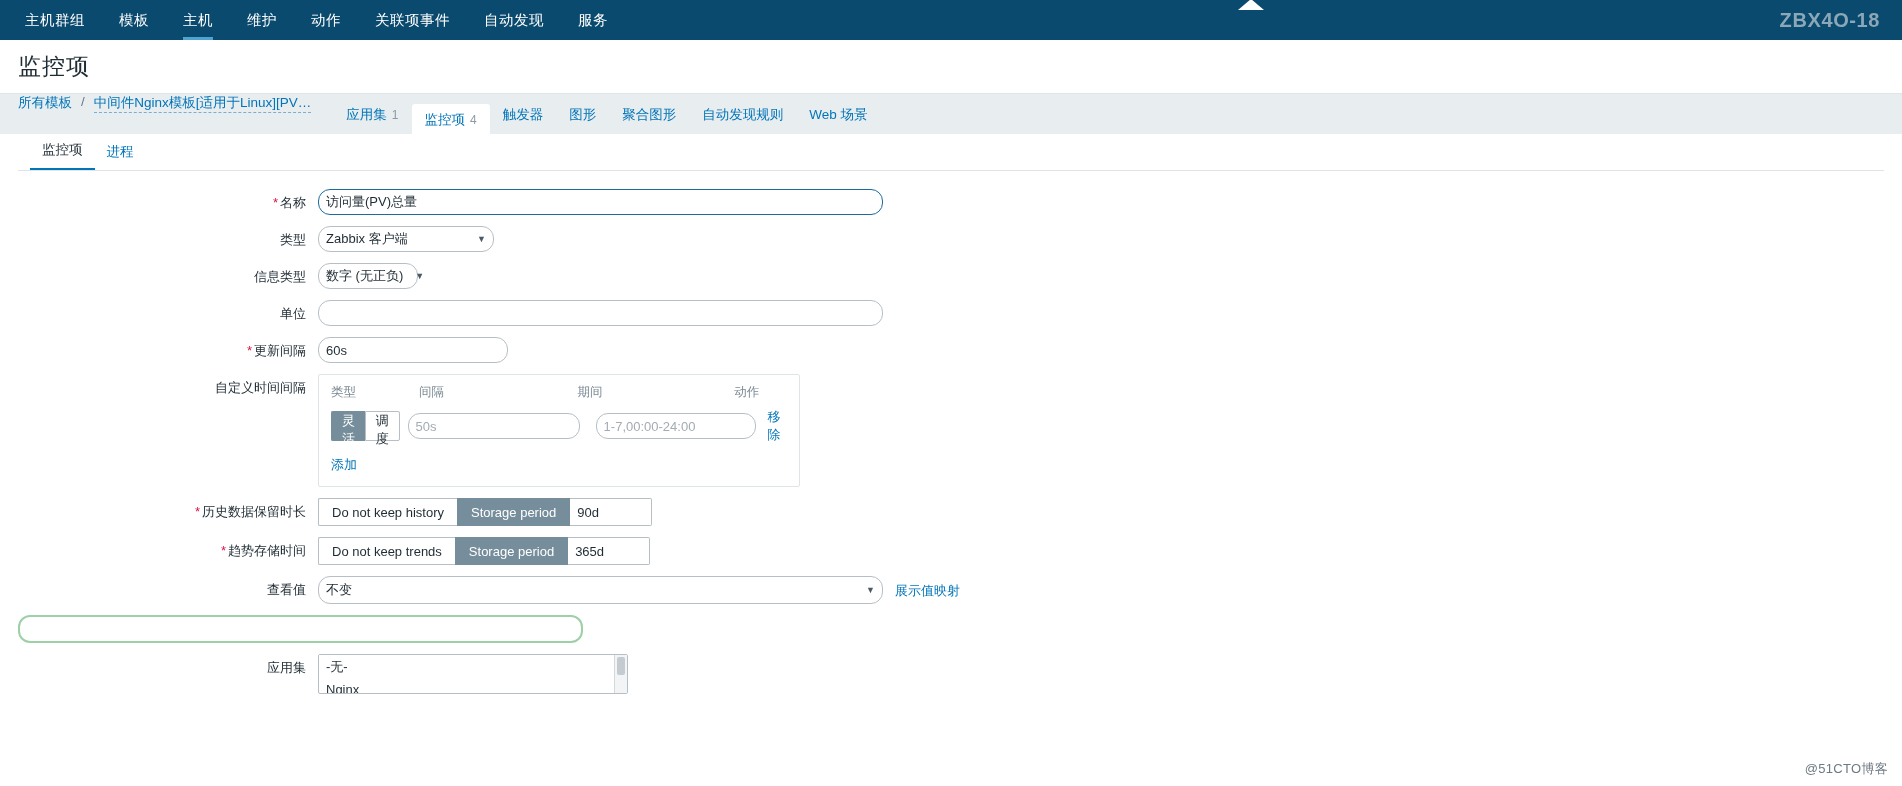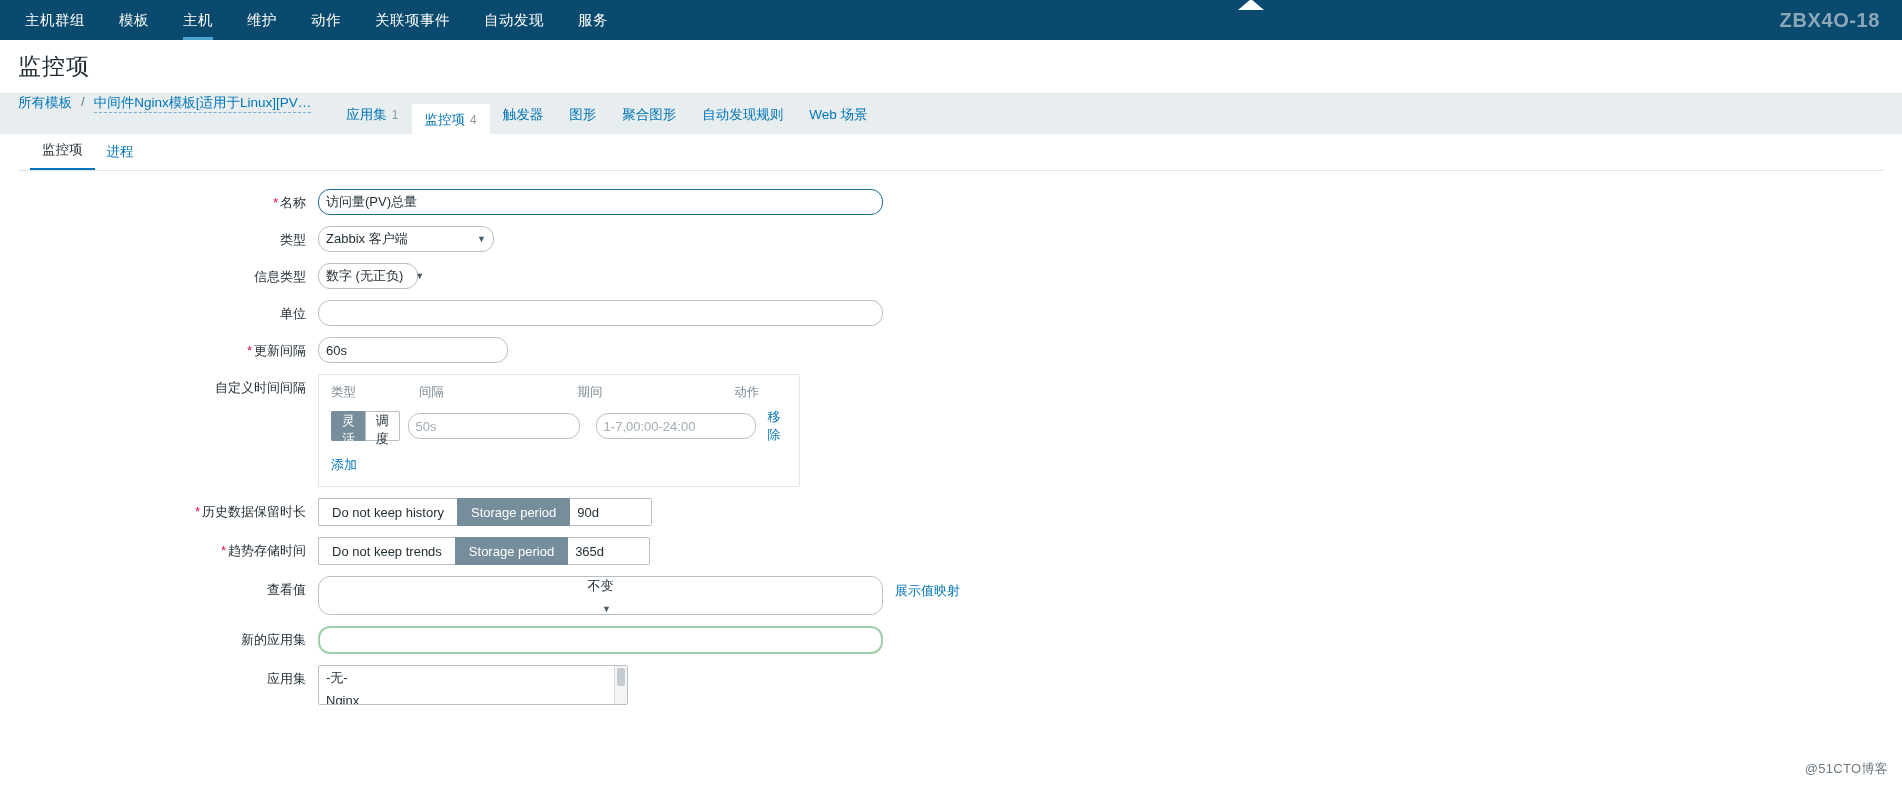--- a/index.html
+++ b/index.html
@@ -206,22 +206,21 @@
   }
   .selbox .caret {
     font-size: 9px;
     color: #4a5a64;
     margin-left: 12px;
   }
   .sel-type { width: 176px; }
   .sel-info { width: 100px; }
   .sel-value {
     width: 565px;
-    height: 39px;
-    flex-direction: column;
+    height: 28px;
   }
 
   .btn-grey {
     font-family: "Liberation Sans", "DejaVu Sans", sans-serif;
     font-size: 13px;
     height: 26px;
     padding: 0 12px;
     border: 1px solid #b6bfc5;
     background: #ffffff;
     color: #1f2c33;
@@ -550,21 +549,20 @@
       <div class="fctrl">
         <div class="selbox sel-value">
           <span>不变</span>
           <span class="caret">▼</span>
         </div>
         <a class="link valuemap-link">展示值映射</a>
       </div>
     </div>
 
     <div class="frow">
-      <div class="flabel">新的应用集</div>
       <div class="fctrl">
         <input class="txt w-appnew green" value="" style="">
       </div>
     </div>
 
     <div class="frow">
       <div class="flabel">应用集</div>
       <div class="fctrl">
         <div class="applist">
           <div class="applist-opt sel">-无-</div>

